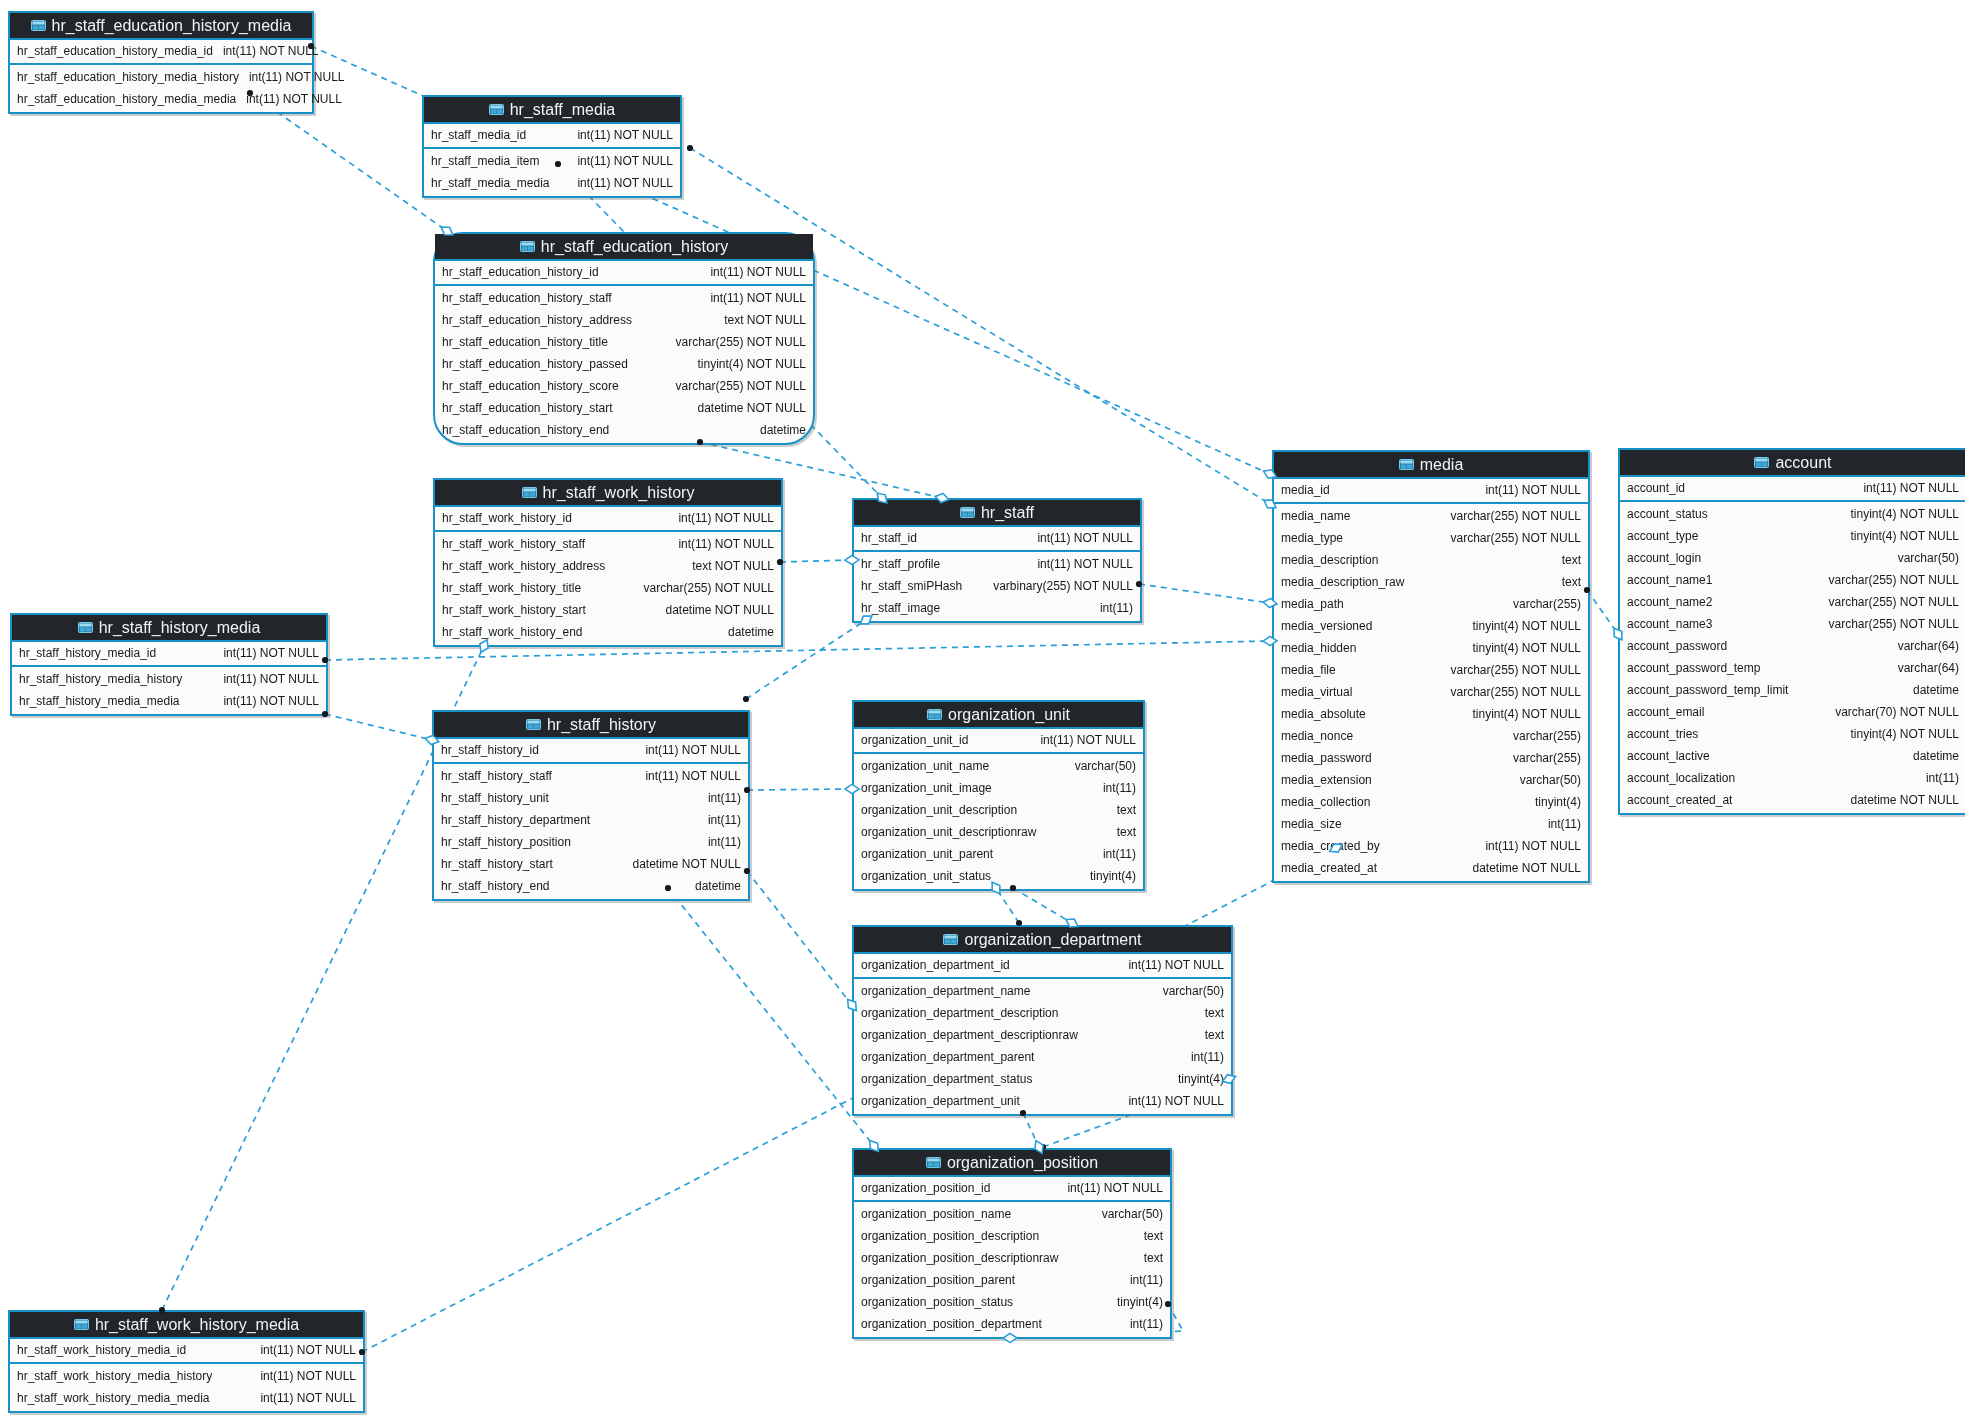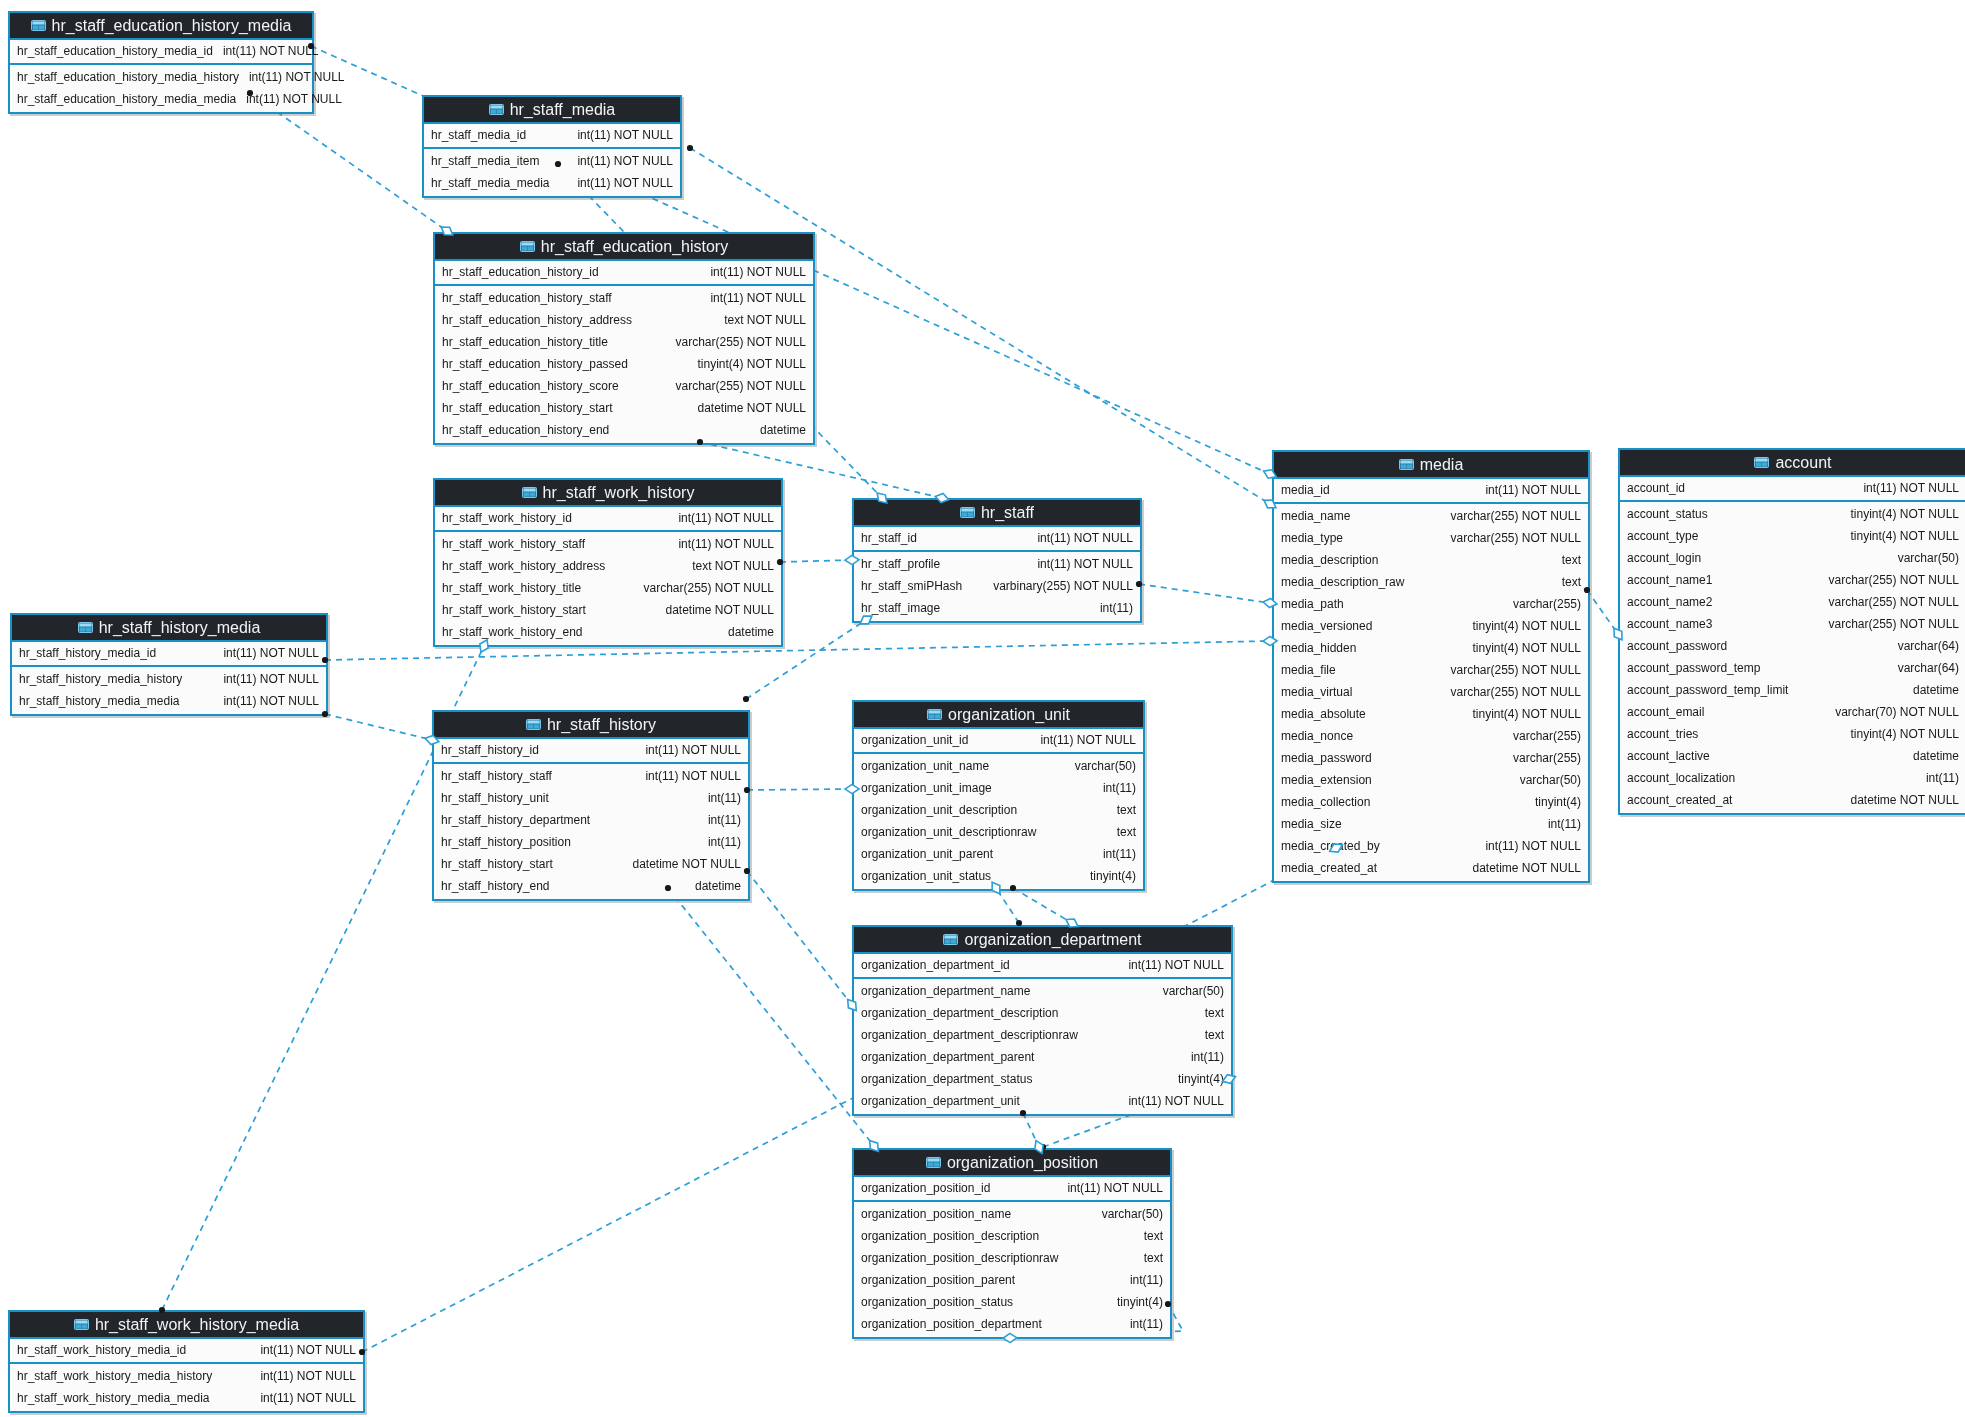--- a/index.html
+++ b/index.html
@@ -145,21 +145,21 @@
         <div class="row">
           <span class="cname">hr_staff_media_item</span>
           <span class="ctype">int(11) NOT NULL</span>
         </div>
         <div class="row">
           <span class="cname">hr_staff_media_media</span>
           <span class="ctype">int(11) NOT NULL</span>
         </div>
       </div>
     </div>
-    <div class="er-table" style="left: 433px; top: 232px; width: 378px;">
+    <div class="er-table" style="left: 433px; top: 232px; width: 378px; border-radius: 30px;">
       <div class="hd">
         <span class="ticon">
           <svg width="15" height="11" viewBox="0 0 15 11">
             <rect x="0.5" y="0.5" width="14" height="10" rx="1" fill="#2a7fa8" stroke="#79c7e8"></rect>
             <rect x="1.5" y="1.5" width="12" height="3" fill="#9adcf5"></rect>
             <rect x="2" y="5.5" width="5.2" height="4" fill="#3fa9d8"></rect>
             <rect x="7.9" y="5.5" width="5.2" height="4" fill="#3fa9d8"></rect>
           </svg>
         </span>
         <span>hr_staff_education_history</span>

